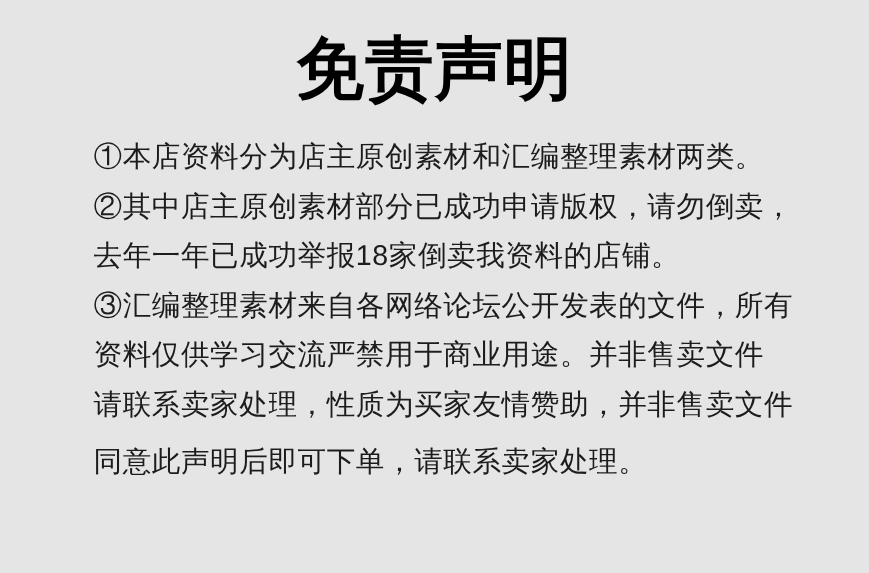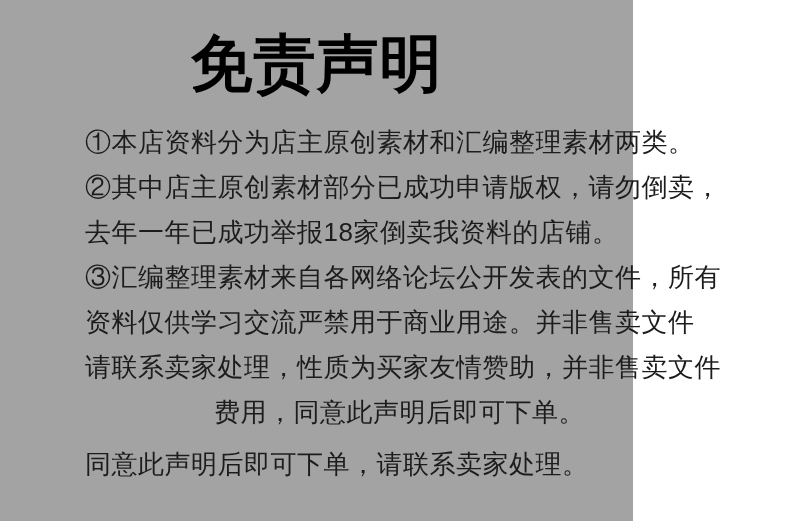--- a/index.html
+++ b/index.html
@@ -7,23 +7,23 @@
     padding: 0;
   }
   body {
     width: 790px;
     height: 521px;
     background: #ffffff;
     overflow: hidden;
     font-family: "Liberation Sans", sans-serif;
   }
   .page {
-    width: 633px;
+    width: 790px;
     height: 521px;
-    background: #a3a3a3;
+    background: #e5e5e5;
     box-sizing: border-box;
   }
   .title {
     margin: 0;
     padding-top: 22px;
     line-height: 84px;
     text-align: center;
     font-size: 62px;
     font-weight: 900;
     letter-spacing: 1px;
@@ -35,34 +35,32 @@
     color: #1c1c1c;
   }
   .line {
     margin: 0;
     font-size: 26px;
     line-height: 45px;
     font-weight: 400;
     letter-spacing: 0.5px;
     white-space: nowrap;
     color: #1c1c1c;
-    text-align: right;
   }
   .line.spaced {
     margin-top: 7px;
   }
 </style>
 </head>
 <body>
 
 <div class="page">
   <h1 class="title">免责声明</h1>
   <div class="content">
     <p class="line">①本店资料分为店主原创素材和汇编整理素材两类。</p>
     <p class="line">②其中店主原创素材部分已成功申请版权，请勿倒卖，</p>
     <p class="line">去年一年已成功举报18家倒卖我资料的店铺。</p>
     <p class="line">③汇编整理素材来自各网络论坛公开发表的文件，所有</p>
     <p class="line">资料仅供学习交流严禁用于商业用途。并非售卖文件</p>
     <p class="line">请联系卖家处理，性质为买家友情赞助，并非售卖文件</p>
-    <p class="line">费用，同意此声明后即可下单。</p>
     <p class="line spaced">同意此声明后即可下单，请联系卖家处理。</p>
   </div>
 </div>
 
 </body></html>

